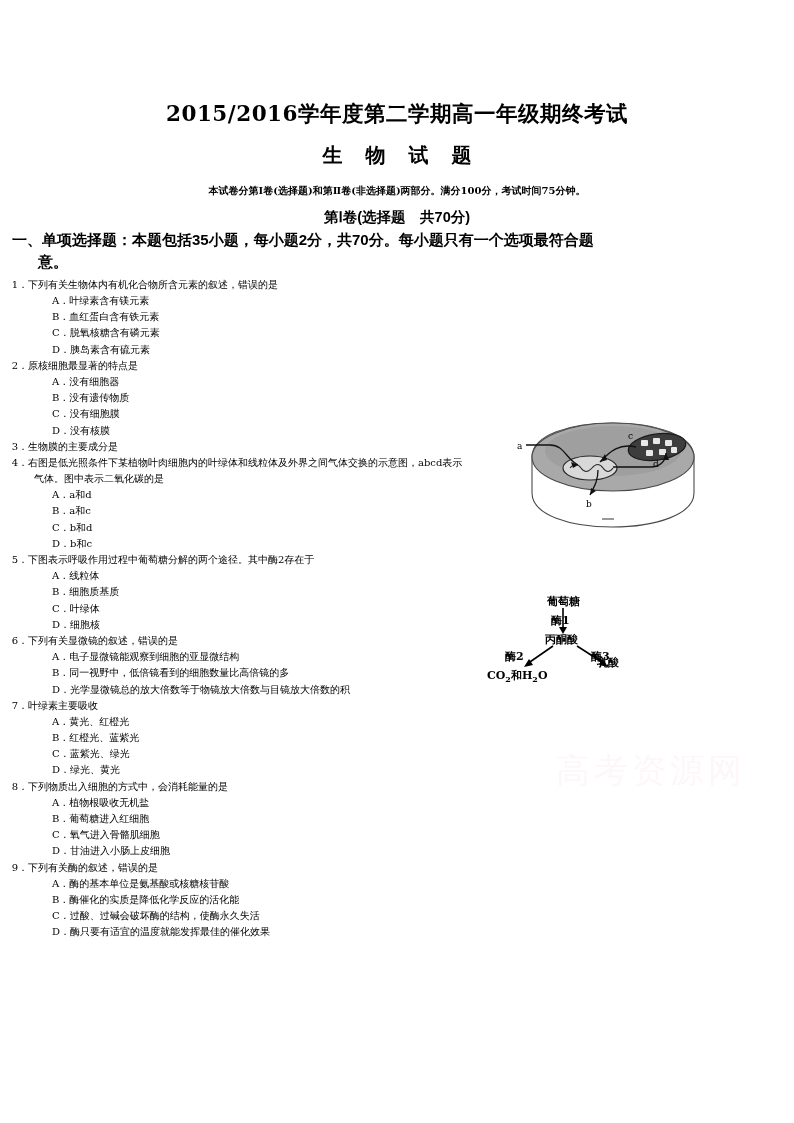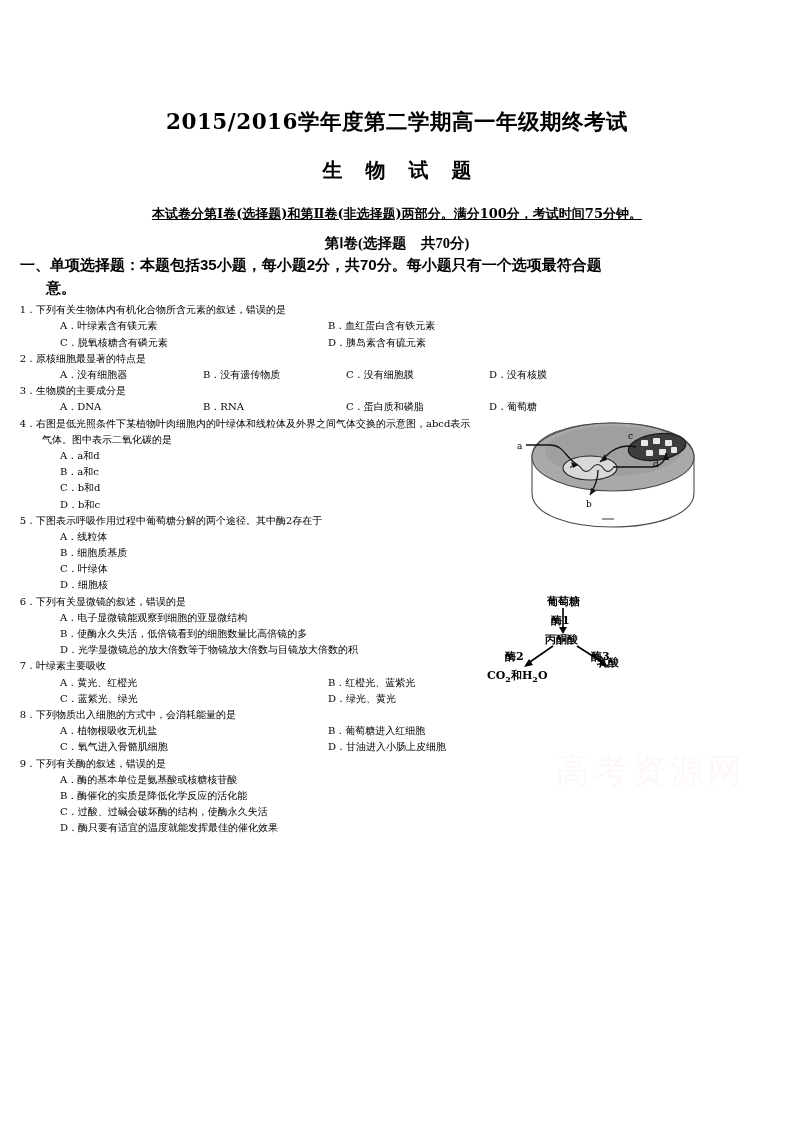--- a/index.html
+++ b/index.html
@@ -14,21 +14,21 @@
     font-family: "DejaVu Sans", "Liberation Sans", sans-serif;
     color: #000000;
     overflow: hidden;
   }
 
   .page {
     position: relative;
     width: 794px;
     height: 999px;
     box-sizing: border-box;
-    padding: 12px;
+    padding: 4px;
   }
 
   
   .watermark {
     position: absolute;
     left: 556px;
     top: 748px;
     font-family: "DejaVu Serif", "Liberation Serif", serif;
     font-size: 34px;
     letter-spacing: 4px;
@@ -54,38 +54,37 @@
     margin: 0;
     padding-top: 98px;
     line-height: 1.1;
   }
   .doc-subtitle {
     text-align: center;
     font-family: "DejaVu Serif", "Liberation Serif", serif;
     font-weight: bold;
     font-size: 20px;
     letter-spacing: 8px;
-    margin: 12px;
+    margin: 5px;
     padding-top: 13px;
     padding-left: 8px;
     line-height: 1.1;
   }
   .doc-note {
     text-align: center;
     font-family: "DejaVu Serif", "Liberation Serif", serif;
     font-weight: bold;
-    font-size: 13px;
+    font-size: 10px;
     margin: 0;
     padding-top: 14px;
     line-height: 1.15;
-    text-decoration: underline;
   }
   .part-title {
     text-align: center;
-    font-family: Liberation Serif, serif;
+    font-family: Liberation Sans, sans-serif;
     font-weight: bold;
     font-size: 14.5px;
     margin: 0;
     padding-top: 13px;
     line-height: 1.15;
   }
   .section-intro {
     font-family: Liberation Sans, sans-serif;
     font-weight: bold;
     font-size: 15px;
@@ -129,20 +128,21 @@
   }
 
   
   .opts {
     display: block;
     padding-left: 42px;
   }
   .opt-row {
     display: flex;
     line-height: 1.62;
+    flex-direction: column;
   }
   .opt {
     white-space: nowrap;
   }
   
   .cols2 .opt { width: 268px; }
   
   .cols4 .opt { width: 143px; }
   .cols4 .opt:last-child { width: auto; }
   
@@ -221,28 +221,20 @@
             <div class="opt-row">
               <span class="opt">A．没有细胞器</span>
               <span class="opt">B．没有遗传物质</span>
               <span class="opt">C．没有细胞膜</span>
               <span class="opt">D．没有核膜</span>
             </div>
           </div>
         </div>
         <div class="question">
           <div class="qstem"><span class="qnum">3．</span><span>生物膜的主要成分是</span></div>
-          <div class="opts cols4">
-            <div class="opt-row">
-              <span class="opt">A．DNA</span>
-              <span class="opt">B．RNA</span>
-              <span class="opt">C．蛋白质和磷脂</span>
-              <span class="opt">D．葡萄糖</span>
-            </div>
-          </div>
         </div>
         <div class="question">
           <div class="qstem qstem-narrow"><span class="qnum">4．</span><span>右图是低光照条件下某植物叶肉细胞内的叶绿体和线粒体及外界之间气体交换的示意图，abcd表示气体。图中表示二氧化碳的是</span></div>
           <div class="opts stack">
             <div class="opt-row"><span class="opt">A．a和d</span></div>
             <div class="opt-row"><span class="opt">B．a和c</span></div>
             <div class="opt-row"><span class="opt">C．b和d</span></div>
             <div class="opt-row"><span class="opt">D．b和c</span></div>
           </div>
         </div>
@@ -252,21 +244,21 @@
             <div class="opt-row"><span class="opt">A．线粒体</span></div>
             <div class="opt-row"><span class="opt">B．细胞质基质</span></div>
             <div class="opt-row"><span class="opt">C．叶绿体</span></div>
             <div class="opt-row"><span class="opt">D．细胞核</span></div>
           </div>
         </div>
         <div class="question">
           <div class="qstem"><span class="qnum">6．</span><span>下列有关显微镜的叙述，错误的是</span></div>
           <div class="opts stack">
             <div class="opt-row"><span class="opt">A．电子显微镜能观察到细胞的亚显微结构</span></div>
-            <div class="opt-row"><span class="opt">B．使酶永久失活，低倍镜看到的细胞数量比高倍镜的多</span></div>
+            <div class="opt-row"><span class="opt">B．同一视野中，低倍镜看到的细胞数量比高倍镜的多</span></div>
             <div class="opt-row"><span class="opt">D．光学显微镜总的放大倍数等于物镜放大倍数与目镜放大倍数的积</span></div>
           </div>
         </div>
         <div class="question">
           <div class="qstem"><span class="qnum">7．</span><span>叶绿素主要吸收</span></div>
           <div class="opts cols2">
             <div class="opt-row">
               <span class="opt">A．黄光、红橙光</span>
               <span class="opt">B．红橙光、蓝紫光</span>
             </div>

